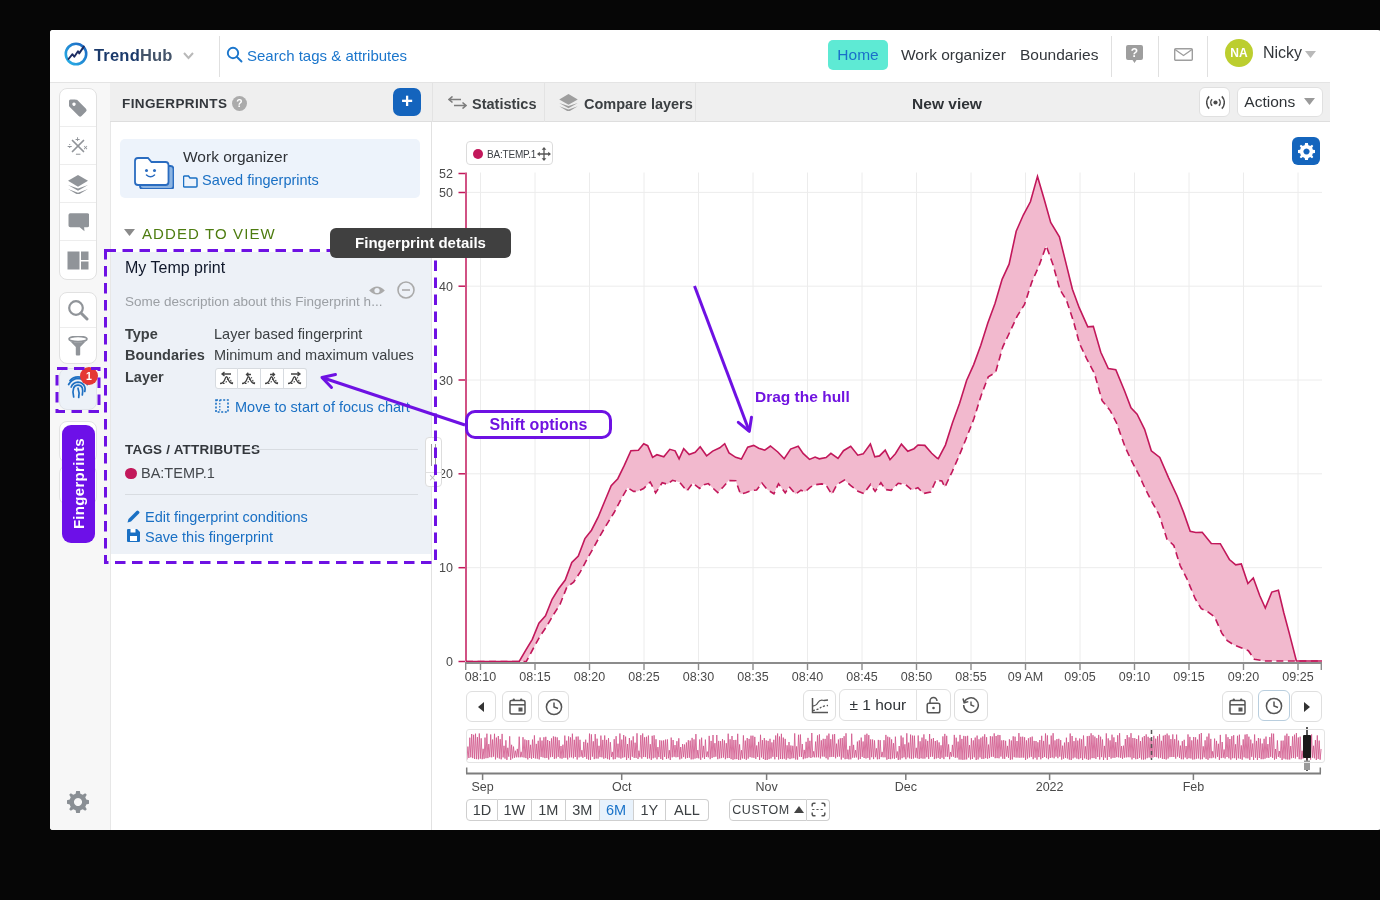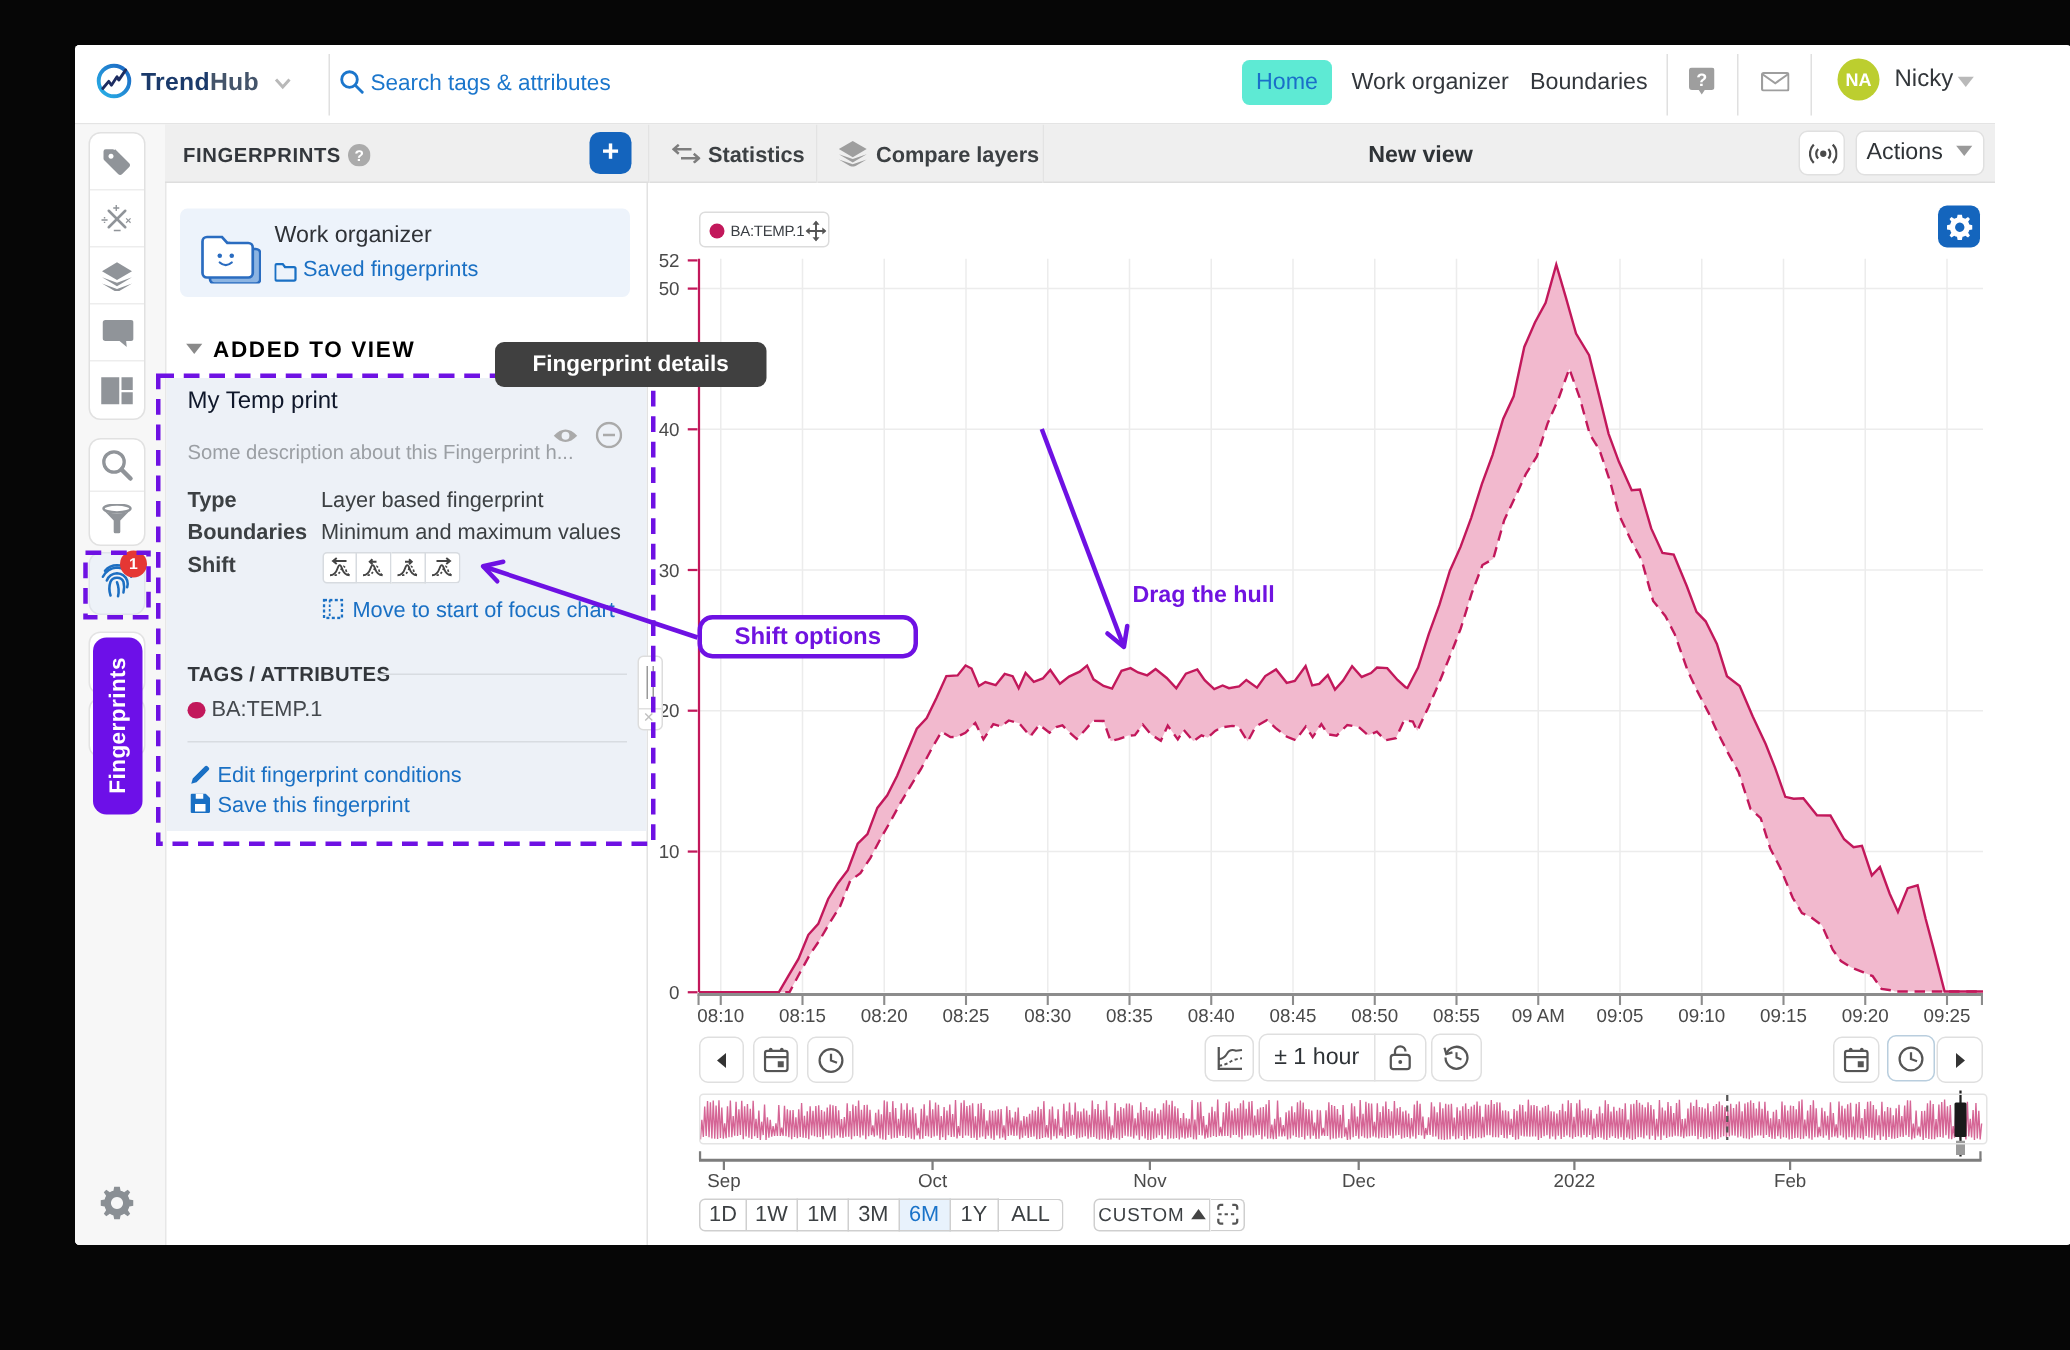--- a/index.html
+++ b/index.html
@@ -34,21 +34,21 @@
 .fp-tab1 { position:absolute; left:9px; top:337.5px; width:38px; height:42px; background:#fff; border:1px solid #e3e3e3; border-radius:8px; }
 .fp-tab2 { position:absolute; left:9px; top:381.5px; width:38px; height:40px; background:#fff; border:1px solid #e3e3e3; border-radius:8px; }
 .fp-vbtn { position:absolute; left:12px; top:341.5px; width:32.5px; height:118px; background:#6d10e8; border-radius:9px; color:#fff; display:flex; align-items:center; justify-content:center; }
 .fp-vbtn span { writing-mode:vertical-rl; transform:rotate(180deg); font-size:15px; font-weight:bold; letter-spacing:.3px; }
 .badge { position:absolute; right:-7px; top:-7px; width:18px; height:18px; background:#e53734; border-radius:50%; color:#fff; font-size:10.5px; font-weight:bold; text-align:center; line-height:18px; }
 
 .panel { position:absolute; left:60px; top:92px; width:322px; height:708px; background:#fff; border-right:1px solid #e2e2e2; border-left:1px solid #e7e7e7; }
 .wo-card { position:absolute; left:9px; top:16.5px; width:300px; height:59px; background:#edf3fb; border-radius:5px; }
 .wo-title { position:absolute; left:63px; top:9px; font-size:15.5px; color:#2f3237; }
 .wo-sub { position:absolute; left:82px; top:33px; font-size:14.5px; color:#1a70c4; }
-.atv { position:absolute; left:31px; top:103px; font-size:15px; font-weight:bold; color:#000000; letter-spacing:1.1px; }
+.atv { position:absolute; left:31px; top:103px; font-size:15px; font-weight:normal; color:#4d7c0f; letter-spacing:1.1px; }
 .fcard { position:absolute; left:0px; top:130px; width:320px; height:302px; background:#edf1f7; }
 .fc-title { position:absolute; left:14px; top:7px; font-size:16px; color:#0f172a; }
 .fc-desc { position:absolute; left:14px; top:42px; font-size:13.5px; color:#9b9fa4; }
 .row-lbl { position:absolute; left:14px; font-size:14.5px; font-weight:bold; color:#3c4043; }
 .row-val { position:absolute; left:103px; font-size:14.5px; color:#3c4043; }
 .shift-group { position:absolute; left:103.5px; top:116px; display:flex; }
 .shift-btn { width:23px; height:21px; background:#fff; border:1px solid #d7dbe0; display:flex; align-items:center; justify-content:center; }
 .shift-btn:first-child { border-radius:3px 0 0 3px; }
 .shift-btn:last-child { border-radius:0 3px 3px 0; }
 .shift-btn + .shift-btn { border-left:none; }
@@ -255,21 +255,21 @@
           <circle cx="10" cy="7.5" r="3" fill="#edf1f7"></circle>
         </svg>
       <svg class="abs" style="left:286px;top:29px;" width="18" height="18" viewBox="0 0 18 18">
           <circle cx="9" cy="9" r="8" fill="none" stroke="#aaa" stroke-width="1.6"></circle>
           <line x1="5" y1="9" x2="13" y2="9" stroke="#aaa" stroke-width="1.6"></line>
         </svg>
       <div class="row-lbl" style="top:74px;">Type</div>
         <div class="row-val" style="top:74px;">Layer based fingerprint</div>
       <div class="row-lbl" style="top:95px;">Boundaries</div>
         <div class="row-val" style="top:95px;">Minimum and maximum values</div>
-      <div class="row-lbl" style="top:117px;">Shift</div>
+      <div class="row-lbl" style="top:117px;">Layer</div>
       <div class="shift-group">
         <div class="shift-btn">
             <svg width="17" height="15" viewBox="0 0 17 15">
               <path d="M13 3 H4 M6.5 1 L4 3 L6.5 5" fill="none" stroke="#444" stroke-width="1.3"></path>
               <path d="M2 12.5 Q5.5 12.5 7 8 Q8.5 3.5 10 8 Q11.5 12.5 15 12.5" fill="none" stroke="#444" stroke-width="1.3"></path>
               <path d="M5 12.5 Q8 12.5 9.5 8.5 Q11 4.5 12.5 8.5 Q13.5 12.5 16 12.5" fill="none" stroke="#444" stroke-width="1.1" stroke-dasharray="1.6 1.3"></path>
             </svg>
           </div>
           <div class="shift-btn">
             <svg width="17" height="15" viewBox="0 0 17 15">

